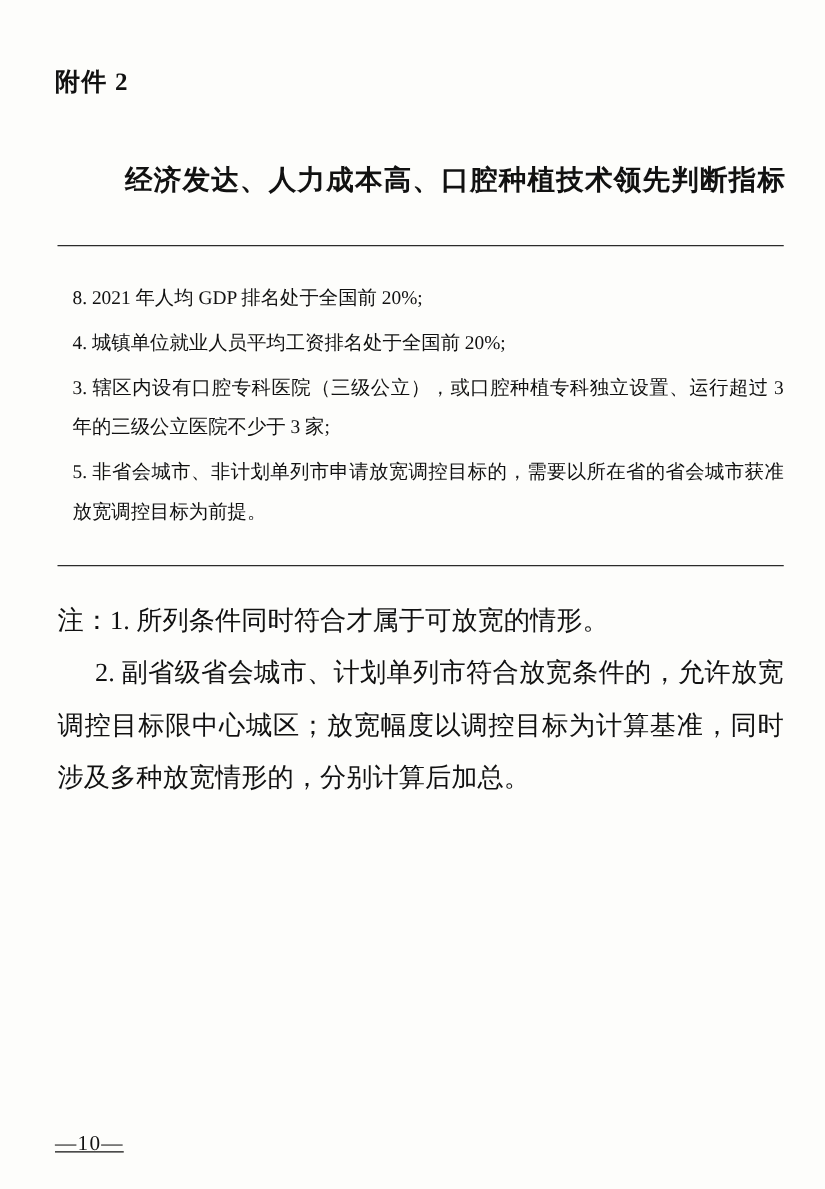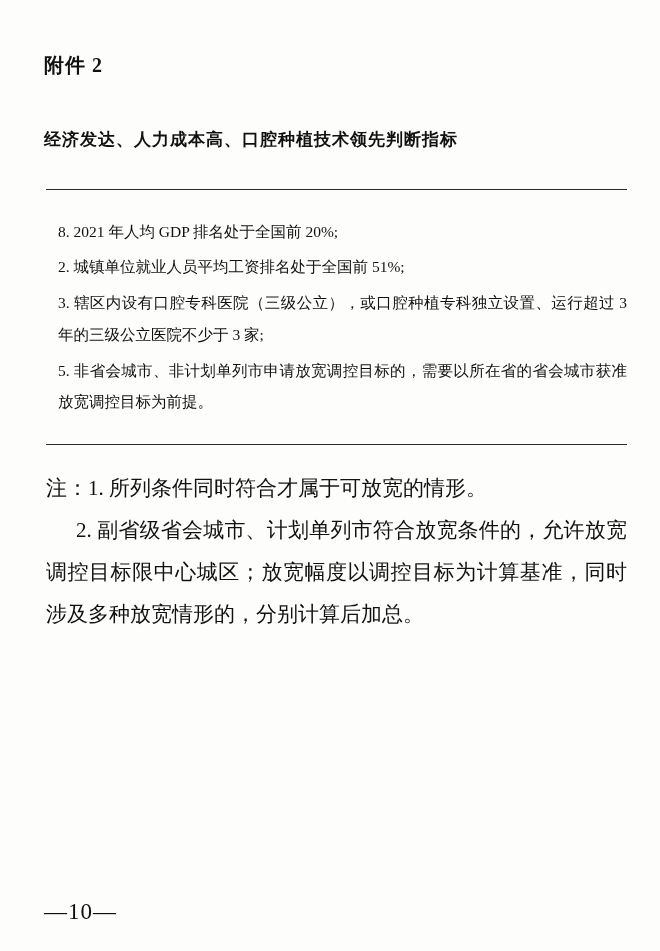--- a/index.html
+++ b/index.html
@@ -24,22 +24,22 @@
     padding: 44px 31px 0 44px;
   }
   .attachment-label {
     font-size: 20px;
     font-weight: bold;
     letter-spacing: 1px;
     margin: 8px 0 0 0;
     font-family: "Liberation Serif", "DejaVu Serif", serif;
   }
   .doc-title {
-    text-align: left;
-    font-size: 17px;
+    text-align: right;
+    font-size: 22px;
     font-weight: bold;
     letter-spacing: 1px;
     margin: 48px 0 0 0;
     line-height: 1.5;
     font-family: "Liberation Serif", "DejaVu Serif", serif;
   }
   .rule {
     border: none;
     border-top: 1px solid #2b2b2b;
     margin: 36px 2px 0 2px;
@@ -74,39 +74,40 @@
   .note-line.first {
     text-indent: 0;
   }
   .note-line.second {
     text-indent: 30px;
   }
   .page-number {
     position: absolute;
     left: 44px;
     bottom: 26px;
-    font-size: 23px;
+    font-size: 17px;
     letter-spacing: 1px;
     font-family: "Liberation Serif", "DejaVu Serif", serif;
+    text-decoration: underline;
   }
 </style>
 </head>
 <body>
 
 <div class="page">
 
   <div class="attachment-label">附件 2</div>
 
   <div class="doc-title">经济发达、人力成本高、口腔种植技术领先判断指标</div>
 
   <hr class="rule">
 
   <ul class="criteria">
     <li>8. 2021 年人均 GDP 排名处于全国前 20%;</li>
-    <li>2. 城镇单位就业人员平均工资排名处于全国前 51%;</li>
+    <li>4. 城镇单位就业人员平均工资排名处于全国前 20%;</li>
     <li>3. 辖区内设有口腔专科医院（三级公立），或口腔种植专科独立设置、运行超过 3 年的三级公立医院不少于 3 家;</li>
     <li>5. 非省会城市、非计划单列市申请放宽调控目标的，需要以所在省的省会城市获准放宽调控目标为前提。</li>
   </ul>
 
   <hr class="rule bottom">
 
   <div class="notes">
     <p class="note-line first">注：1. 所列条件同时符合才属于可放宽的情形。</p>
     <p class="note-line second">2. 副省级省会城市、计划单列市符合放宽条件的，允许放宽调控目标限中心城区；放宽幅度以调控目标为计算基准，同时涉及多种放宽情形的，分别计算后加总。</p>
   </div>

